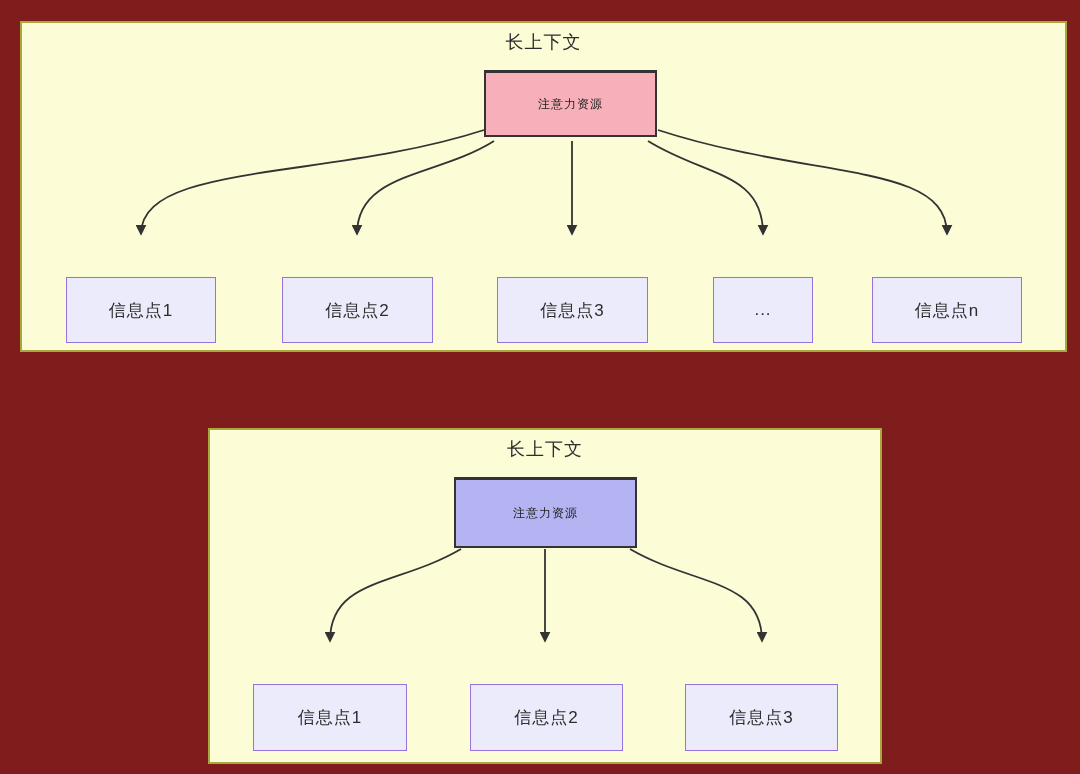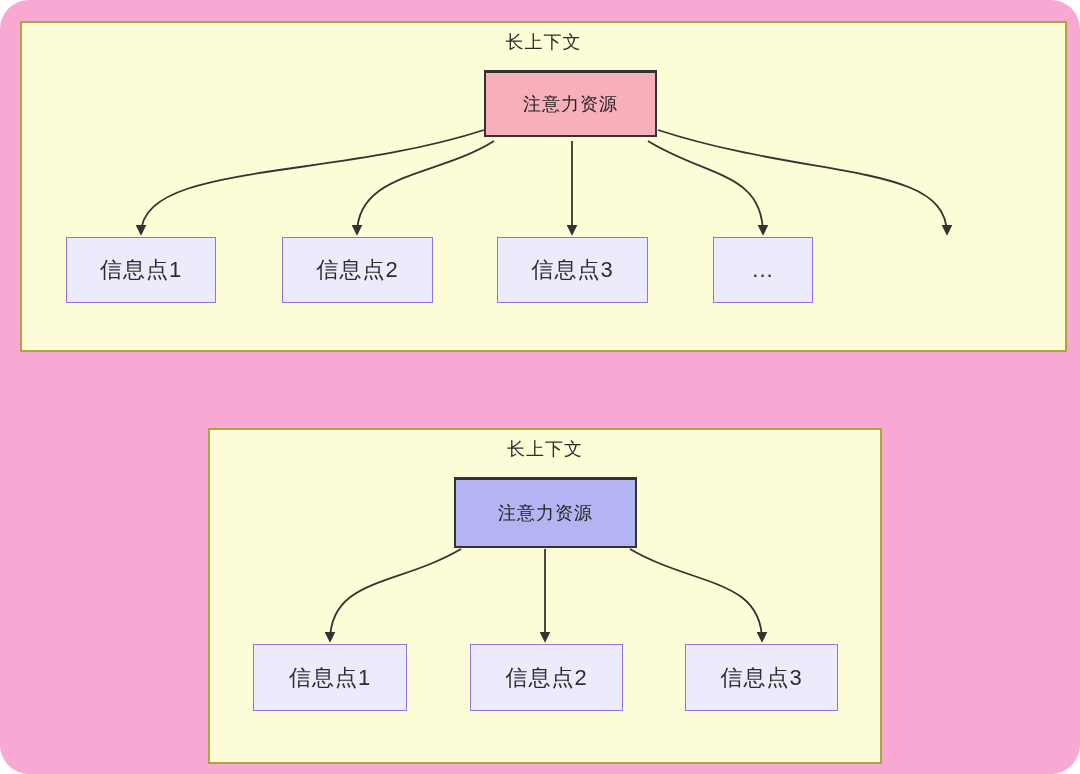--- a/index.html
+++ b/index.html
@@ -1,23 +1,22 @@
 <!DOCTYPE html>
 <html><head>
 <meta charset="utf-8">
 <style>
   html, body { margin: 0; padding: 0; background: #ffffff; }
   .canvas {
     position: relative;
     width: 1080px;
     height: 774px;
-    background: #f9a8d4;
+    background: #7f1d1d;
     font-family: "Liberation Sans", sans-serif;
     overflow: hidden;
-    border-radius: 29px;
   }
   .section {
     position: absolute;
     background: #fcfcd6;
     border: 2px solid #a8a83d;
     box-sizing: border-box;
   }
   #long-section  { left: 20px;  top: 21px;  width: 1047px; height: 331px; }
   #short-section { left: 208px; top: 428px; width: 674px;  height: 336px; }
   .section-title {
@@ -29,37 +28,38 @@
     letter-spacing: 1px;
   }
   .attention {
     position: absolute;
     border: 2px solid #333333;
     border-top-width: 3px;
     box-sizing: border-box;
     display: flex;
     align-items: center;
     justify-content: center;
-    font-size: 18px;
+    font-size: 12px;
     color: #222222;
     letter-spacing: 1px;
   }
   #attn-long  { left: 484px; top: 70px;  width: 173px; height: 67px; background: #f7afba; }
   #attn-short { left: 454px; top: 477px; width: 183px; height: 71px; background: #b4b4f2; }
   .info {
     position: absolute;
     background: #ebebfb;
     border: 1.5px solid #9673d9;
     box-sizing: border-box;
     display: flex;
     align-items: center;
     justify-content: center;
-    font-size: 22px;
+    font-size: 17px;
     color: #2d2d2d;
     letter-spacing: 1px;
+    margin-top: 40px;
   }
   
   #lb1 { left: 66px;  top: 237px; width: 150px; height: 66px; }
   #lb2 { left: 282px; top: 237px; width: 151px; height: 66px; }
   #lb3 { left: 497px; top: 237px; width: 151px; height: 66px; }
   #lb4 { left: 713px; top: 237px; width: 100px; height: 66px; }
   #lb5 { left: 872px; top: 237px; width: 150px; height: 66px; }
   
   #sb1 { left: 253px; top: 644px; width: 154px; height: 67px; }
   #sb2 { left: 470px; top: 644px; width: 153px; height: 67px; }
@@ -107,20 +107,21 @@
     <path class="edge" d="M 545 549 L 545 641" marker-end="url(#ah)"></path>
     <path class="edge" d="M 630 549 C 693 586, 762 578, 762 641" marker-end="url(#ah)"></path>
   </svg>
 
   <div class="attention" id="attn-long">注意力资源</div>
 
   <div class="info" id="lb1">信息点1</div>
   <div class="info" id="lb2">信息点2</div>
   <div class="info" id="lb3">信息点3</div>
   <div class="info" id="lb4">...</div>
+  <div class="info" id="lb5">信息点n</div>
 
   <div class="attention" id="attn-short">注意力资源</div>
 
   <div class="info" id="sb1">信息点1</div>
   <div class="info" id="sb2">信息点2</div>
   <div class="info" id="sb3">信息点3</div>
 
 </div>
 
 </body></html>

